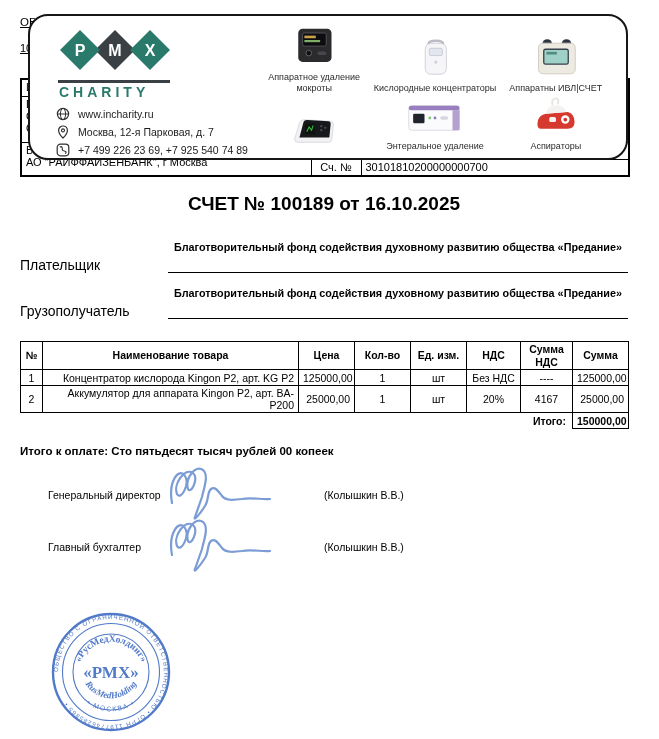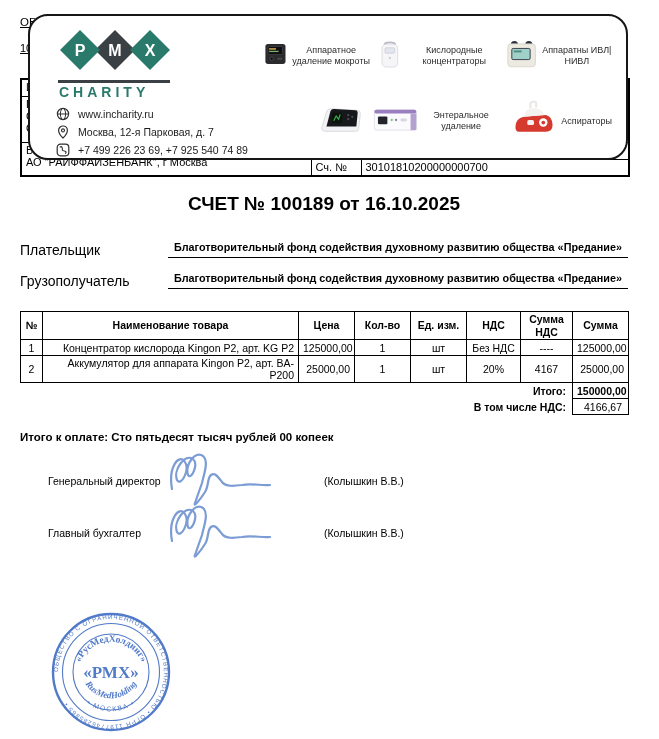--- a/index.html
+++ b/index.html
@@ -12,43 +12,43 @@
         border:2px solid #161616;border-radius:20px;display:flex;box-sizing:border-box;background:#fff;}
   .card-left{width:228px;padding:12px 0 0 26px;box-sizing:border-box;}
   .logo-rule{width:112px;height:3px;background:#3b4045;margin:1px 0 1px 2px;}
   .brand{color:#2a7a6b;font-weight:bold;font-size:14px;letter-spacing:4px;margin-left:3px;}
   .contacts{margin-top:6px;}
   .contact-row{display:flex;align-items:center;gap:8px;height:16px;margin-top:2px;}
   .contact-row svg{flex:0 0 auto;}
   .contact-text{font-size:10.5px;color:#1c1c1c;white-space:nowrap;}
   .card-right{flex:1;display:grid;grid-template-columns:1fr 1.15fr 1fr;
               padding:6px 14px 6px 0;box-sizing:border-box;}
-  .prod{display:flex;flex-direction:row;align-items:center;justify-content:flex-end;}
+  .prod{display:flex;flex-direction:column;align-items:center;justify-content:flex-end;}
   .prod-caption{font-size:9px;line-height:1.2;text-align:center;color:#2b2b2b;margin-top:2px;}
 
   
   .company-name{margin:16px 0 0 20px;font-size:11.5px;text-decoration:underline;}
   .company-address{margin:14px 0 0 20px;font-size:11px;text-decoration:underline;}
   .sample-title{width:608px;margin:9px 0 3px 20px;text-align:center;font-weight:bold;font-size:11.5px;}
 
   
   .req-table{margin-left:20px;border-collapse:collapse;table-layout:fixed;width:608px;
              font-size:11px;border:2px solid #000;}
   .req-table td{border:1px solid #000;padding:1px 4px;vertical-align:top;box-sizing:border-box;}
-  .req-table .lbl-center{text-align:left;vertical-align:middle;}
+  .req-table .lbl-center{text-align:center;vertical-align:middle;}
   .req-table .acct{vertical-align:middle;}
 
   
   .invoice-title{width:608px;margin:16px 0 0 20px;text-align:center;font-size:19px;font-weight:bold;}
   .party-row{display:flex;align-items:flex-end;margin:0 0 0 20px;width:608px;}
   .party-row.first{margin-top:26px;}
   .party-row.second{margin-top:14px;}
   .party-label{width:148px;font-size:14px;flex:0 0 auto;}
   .party-value{flex:1;border-bottom:1px solid #000;font-size:10.8px;font-weight:bold;
-               text-align:center;padding-bottom:4px;}
+               text-align:center;padding-bottom:19px;}
 
   
   .items-table{margin:22px 0 0 20px;border-collapse:collapse;table-layout:fixed;width:608px;font-size:10.5px;}
   .items-table th,.items-table td{border:1px solid #000;padding:1px 4px;box-sizing:border-box;}
   .items-table th{font-weight:bold;text-align:center;vertical-align:middle;height:28px;line-height:1.15;}
   .items-table td{height:16px;}
   .c-center{text-align:center;}
   .c-left{text-align:right;}
   .c-right{text-align:right;}
   .items-table tr.totals td{border:none;font-weight:bold;text-align:right;height:16px;padding-right:6px;}
@@ -131,21 +131,21 @@
         <div class="prod-caption">Кислородные концентраторы</div>
       </div>
       <div class="prod">
         <svg width="56" height="46" viewBox="0 0 64 52">
           <circle cx="22" cy="10" r="5.5" fill="#2e3340"></circle>
           <circle cx="44" cy="10" r="5.5" fill="#2e3340"></circle>
           <rect x="12" y="9" width="42" height="35" rx="5" fill="#edeae2" stroke="#cdc9bd"></rect>
           <rect x="18" y="16" width="28" height="17" rx="2" fill="#9fd1c8" stroke="#39404e" stroke-width="1.5"></rect>
           <rect x="21" y="19" width="12" height="3" fill="#4f8d83"></rect>
         </svg>
-        <div class="prod-caption">Аппаратны ИВЛ|НИВЛ</div>
+        <div class="prod-caption">Аппаратны ИВЛ|СЧЕТ</div>
       </div>
       <div class="prod">
         <svg width="58" height="42" viewBox="0 0 64 52">
           <path d="M8,36 L14,16 Q15,12 20,12 L52,14 Q56,14 56,18 L54,36 Q54,40 50,40 L12,40 Q8,40 8,36 Z" fill="#f2f2f4" stroke="#d5d5da"></path>
           <path d="M14,34 L19,15 Q20,12 24,12.5 L50,14 Q53,14.4 52.6,18 L51,34 Z" fill="#17181c"></path>
           <rect x="21" y="17" width="12" height="13" rx="1.5" fill="#0c120c"></rect>
           <path d="M23,27 L26,21 L29,25 L31,19" stroke="#39b54a" stroke-width="1.4" fill="none"></path>
           <circle cx="41" cy="20" r="1.4" fill="#4a4d55"></circle>
             <circle cx="46" cy="22" r="1.4" fill="#4a4d55"></circle>
             <circle cx="41" cy="25" r="1.4" fill="#4a4d55"></circle>
@@ -265,24 +265,20 @@
       <td class="c-right">25000,00</td>
       <td class="c-center">1</td>
       <td class="c-center">шт</td>
       <td class="c-center">20%</td>
       <td class="c-center">4167</td>
       <td class="c-right">25000,00</td>
     </tr>
     <tr class="totals">
       <td colspan="7">Итого:</td>
       <td class="boxed c-right">150000,00</td>
-    </tr>
-    <tr class="totals">
-      <td colspan="7">В том числе НДС:</td>
-      <td class="boxed normal c-right">4166,67</td>
     </tr>
   </tbody>
     </table>
 
   <div class="amount-words">Итого к оплате: Сто пятьдесят тысяч рублей 00 копеек</div>
 
   <div class="sig-row first">
     <div class="sig-role">Генеральный директор</div>
     <svg class="sig-script" width="128" height="62" viewBox="0 0 128 62">
       <path id="sigpath" d="M8,42 C4,20 15,6 21,15 C26,23 17,40 13,33 C9,23 21,6 29,12 C35,17 27,34 24,28 C21,18 31,3 39,9 C45,14 40,27 38,36 L31,56 C29,61 36,53 41,45 C45,39 43,31 47,28 C51,25 54,30 58,35 C62,40 70,39 78,38 C88,36 98,39 106,38" fill="none" stroke="#7b9cd4" stroke-width="2.2" stroke-linecap="round" stroke-linejoin="round"></path>

